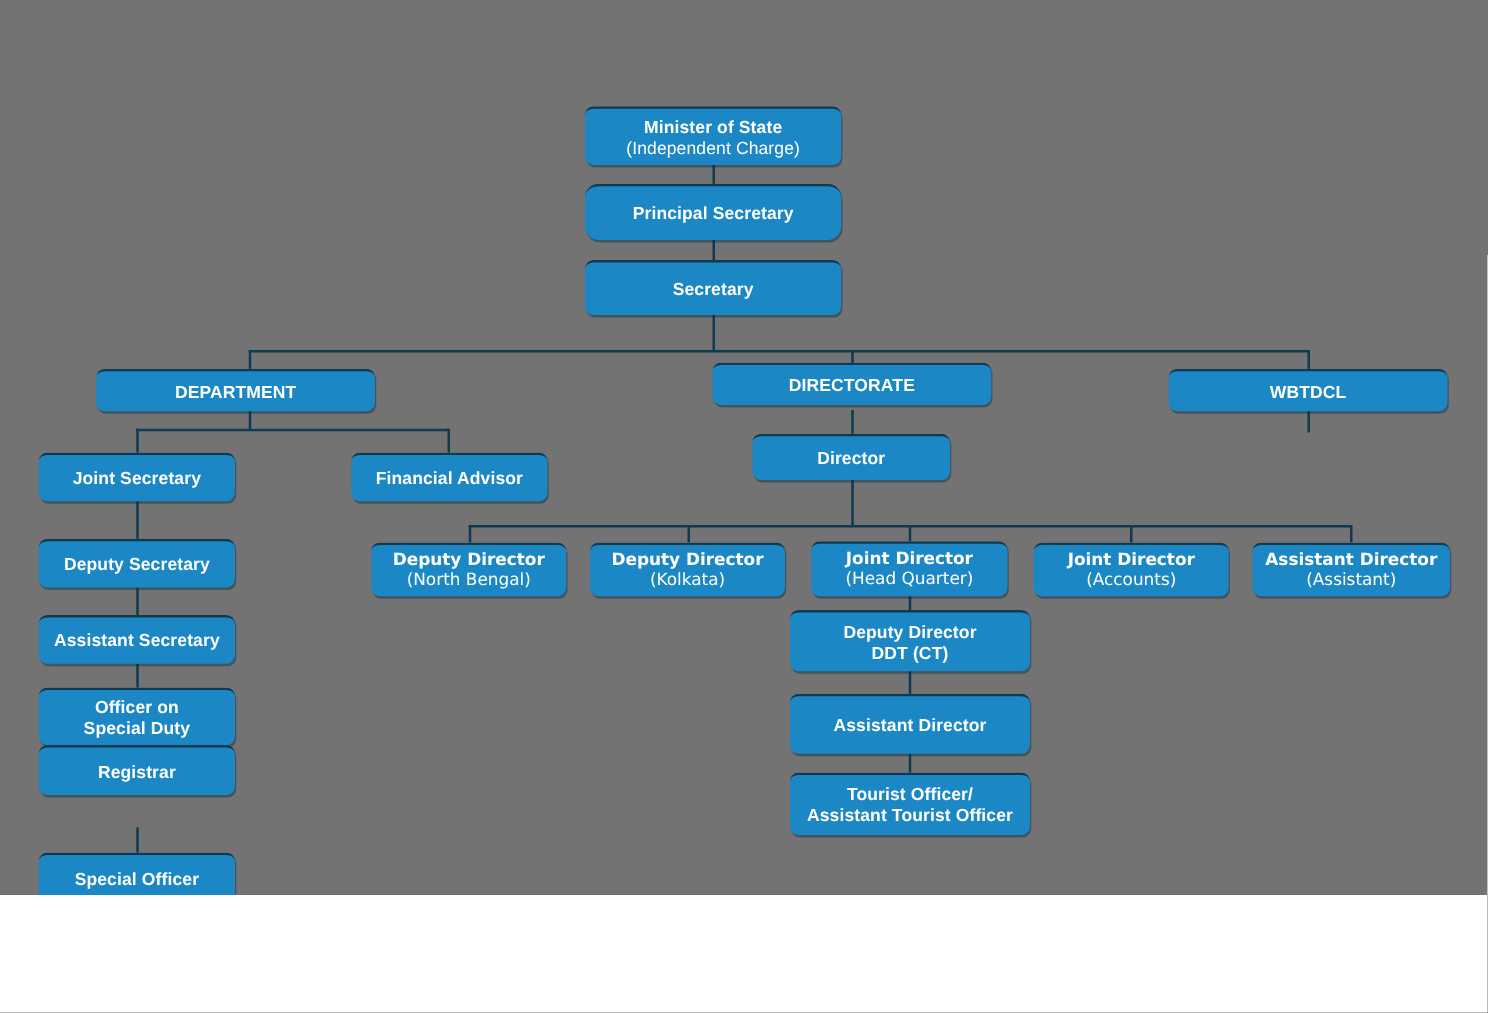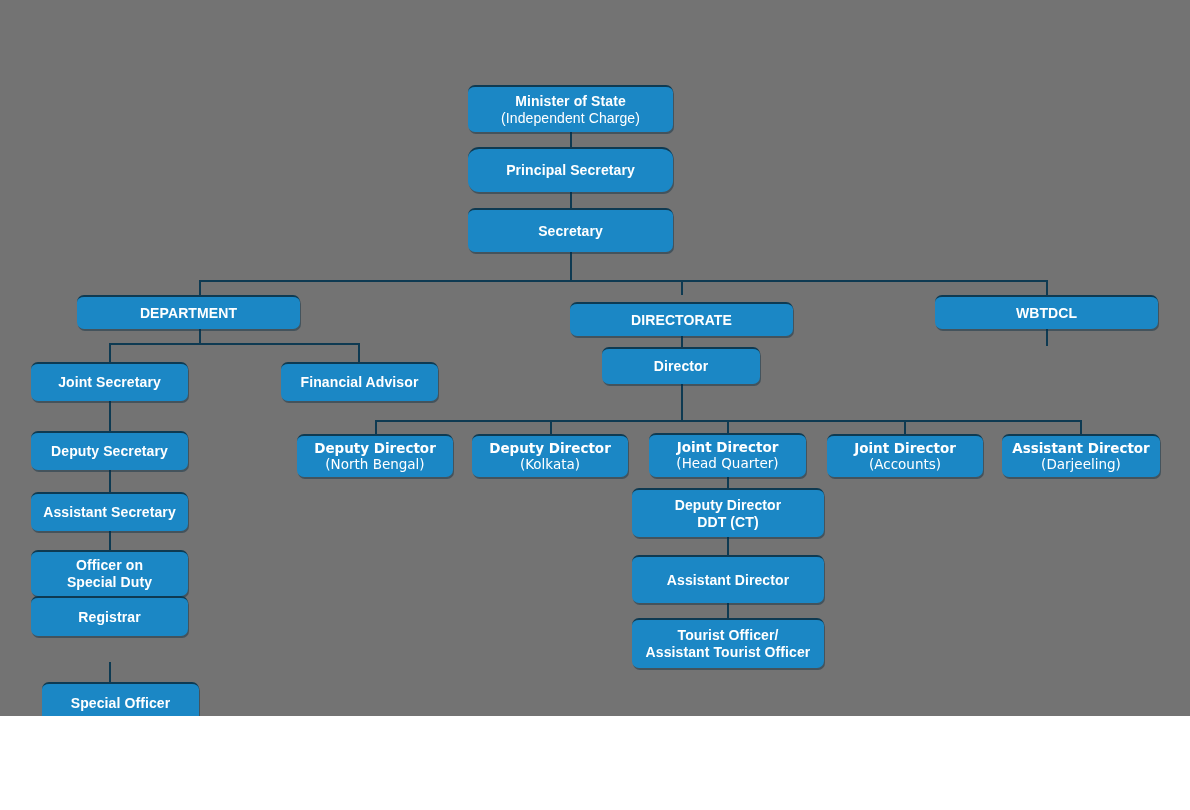--- a/index.html
+++ b/index.html
@@ -113,21 +113,21 @@
   </div>
 
   <div class="node" style="left:468px; top:208px; width:205px; height:44px;">
     <span class="ln">Secretary</span>
   </div>
 
   <div class="node" style="left:77px; top:295px; width:223px; height:34px;">
     <span class="ln">DEPARTMENT</span>
   </div>
 
-  <div class="node" style="left:570px; top:302px; width:223px; height:34px;">
+  <div class="node" style="left:570px; top:290px; width:223px; height:34px;">
     <span class="ln">DIRECTORATE</span>
   </div>
 
   <div class="node" style="left:935px; top:295px; width:223px; height:34px;">
     <span class="ln">WBTDCL</span>
   </div>
 
   <div class="node" style="left:31px; top:362px; width:157px; height:39px;">
     <span class="ln">Joint Secretary</span>
   </div>
@@ -148,21 +148,21 @@
     <span>
       <span class="ln">Officer on</span>
       <span class="ln">Special Duty</span>
     </span>
   </div>
 
   <div class="node" style="left:31px; top:596px; width:157px; height:40px;">
     <span class="ln">Registrar</span>
   </div>
 
-  <div class="node" style="left:42px; top:682px; width:157px; height:41px;">
+  <div class="node" style="left:31px; top:682px; width:157px; height:41px;">
     <span class="ln">Special Officer</span>
   </div>
 
   <div class="node" style="left:602px; top:347px; width:158px; height:37px;">
     <span class="ln">Director</span>
   </div>
 
 
   <div class="node soft" style="left:297px; top:434px; width:156px; height:43px;">
     <span>
@@ -188,21 +188,21 @@
   <div class="node soft" style="left:827px; top:434px; width:156px; height:43px;">
     <span>
       <span class="ln">Joint Director</span>
       <span class="sub">(Accounts)</span>
     </span>
   </div>
 
   <div class="node soft" style="left:1002px; top:434px; width:158px; height:43px;">
     <span>
       <span class="ln">Assistant Director</span>
-      <span class="sub">(Darjeeling)</span>
+      <span class="sub">(Assistant)</span>
     </span>
   </div>
 
   <div class="node" style="left:632px; top:488px; width:192px; height:49px;">
     <span>
       <span class="ln">Deputy Director</span>
       <span class="ln">DDT (CT)</span>
     </span>
   </div>
 

